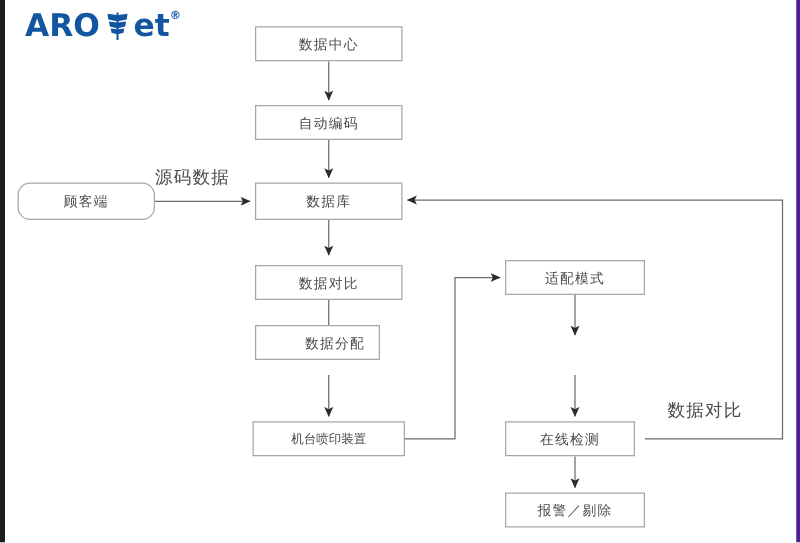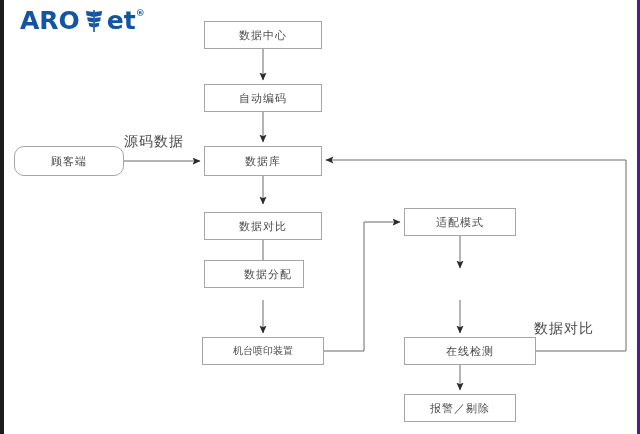--- a/index.html
+++ b/index.html
@@ -148,21 +148,21 @@
 
   <div class="node" style="left:200px; top:212px; width:118px; height:28px;">数据对比</div>
 
   <div class="node" style="left:200px; top:260px; width:100px; height:28px;padding-left:28px;">数据分配</div>
 
   <div class="node" style="left:198px; top:337px; width:122px; height:28px; font-size:10px; letter-spacing:0px;">机台喷印装置</div>
 
   <div class="node" style="left:400px; top:208px; width:112px; height:28px;">适配模式</div>
 
 
-  <div class="node" style="left:400px; top:337px; width:132px; height:28px;">在线检测</div>
+  <div class="node" style="left:400px; top:337px; width:104px; height:28px;">在线检测</div>
 
   <div class="node" style="left:400px; top:394px; width:112px; height:28px;">报警／剔除</div>
 
   <div class="edge-label" style="left:120px; top:133px;">源码数据</div>
 
   <div class="edge-label" style="left:530px; top:320px;">数据对比</div>
 
 </div>
 
 </body></html>

